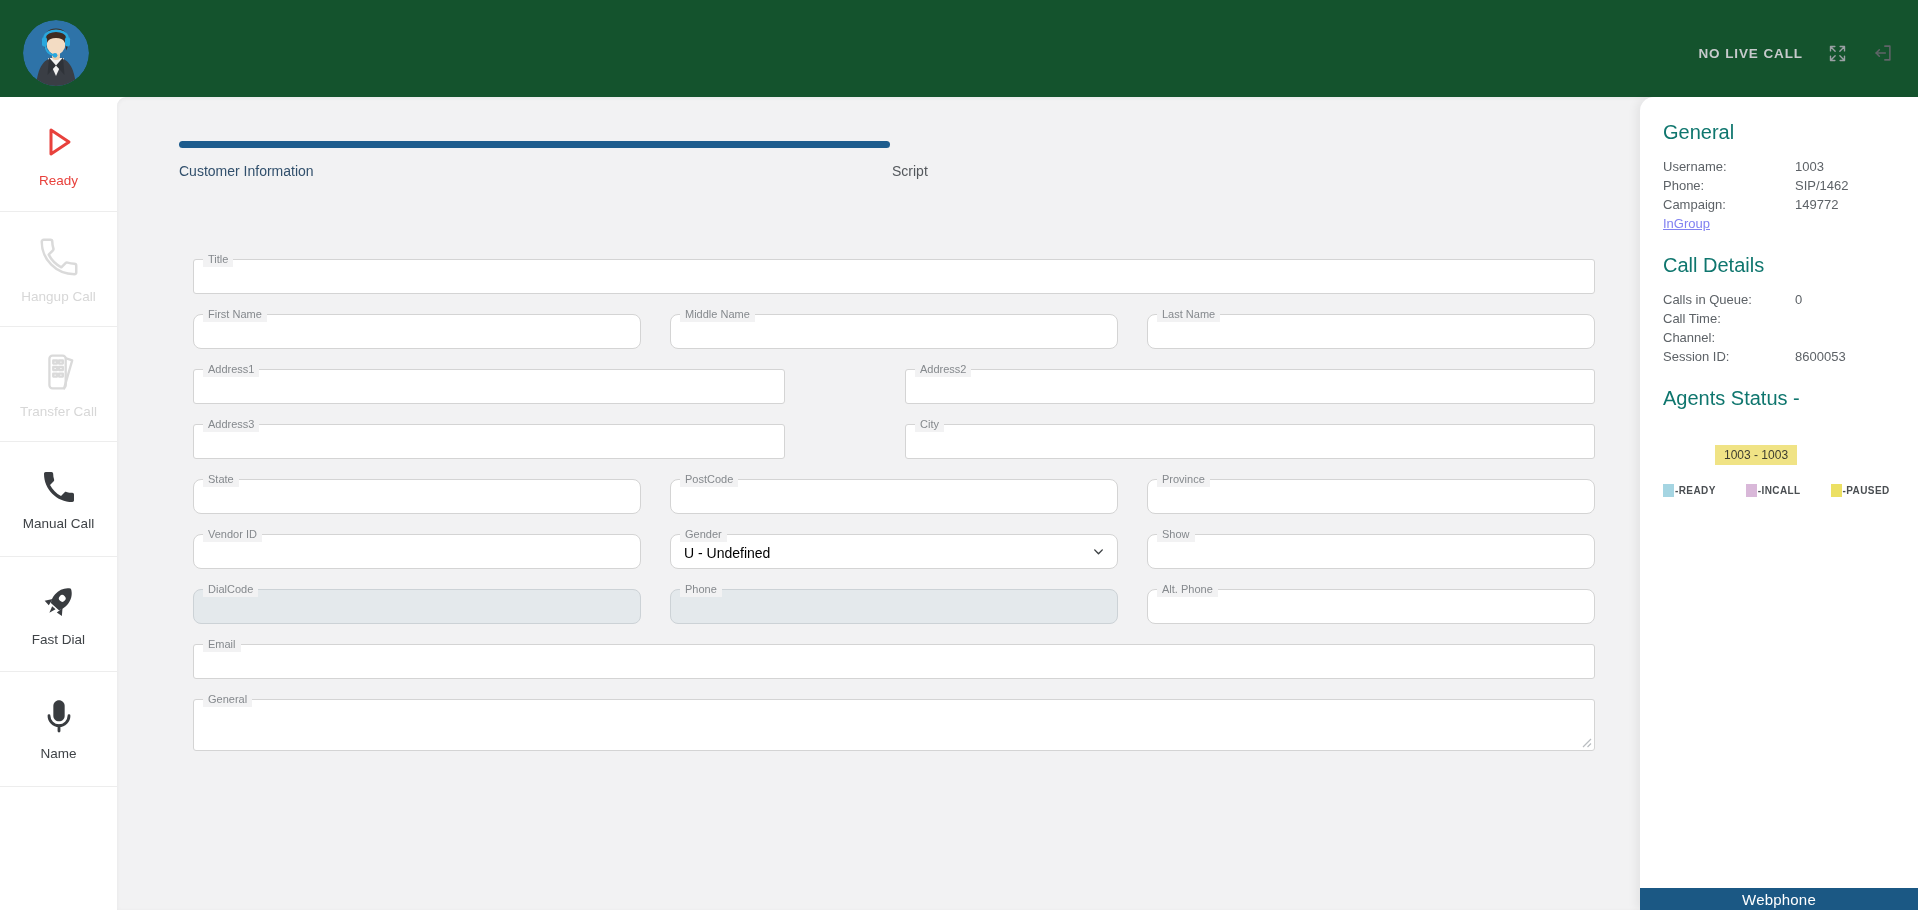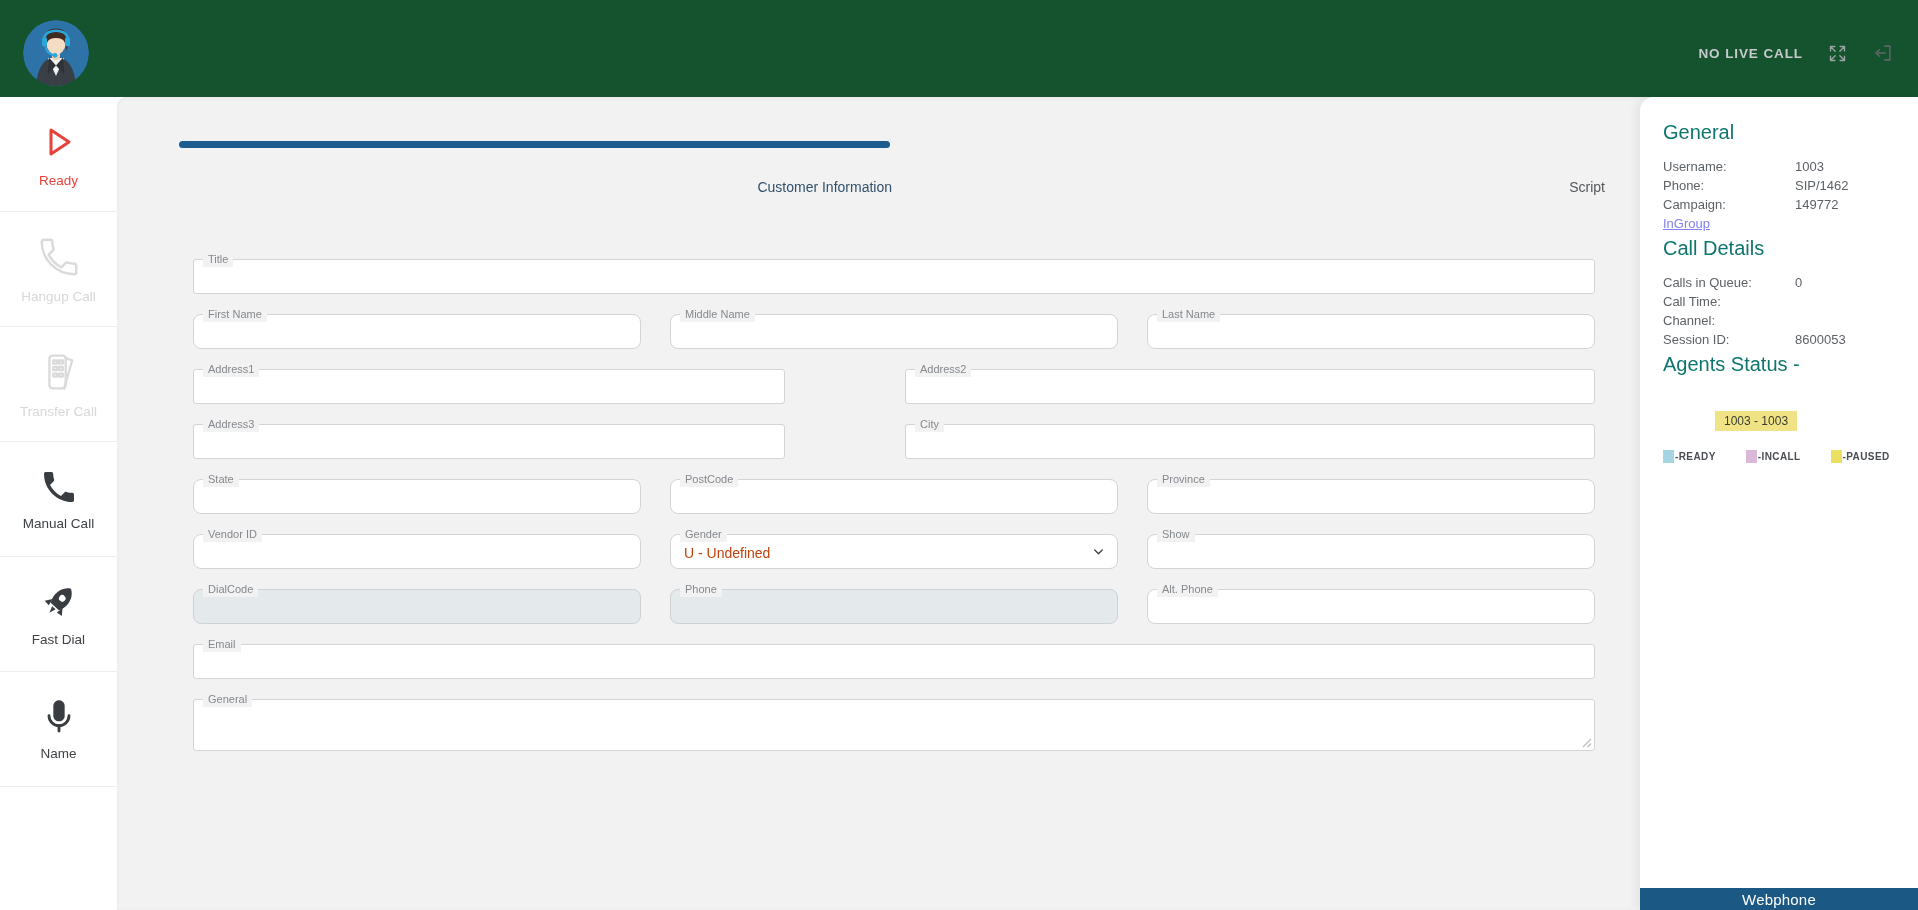--- a/index.html
+++ b/index.html
@@ -25,44 +25,44 @@
   .side-btn.disabled .side-label { color:#d7d7d7; }
 
   
   .workspace { position:absolute; left:117px; top:97px; right:0; bottom:0; background:#f2f2f3; border-top-left-radius:9px; box-shadow:0 1px 4px rgba(0,0,0,.05) inset; }
   .content { position:absolute; left:117px; top:97px; width:1523px; bottom:0; z-index:1; }
 
   
   .tabs { position:absolute; left:62px; top:44px; width:1426px; }
   .tab-indicator { position:absolute; left:0; top:0; width:711px; height:7px; border-radius:4px; background:#1d5c8d; }
   .tab-labels { display:flex; padding-top:16px; }
-  .tab { width:713px; text-align:right; font-size:14px; color:#54585c; cursor:pointer; padding:6px 0;margin-top:16px; }
+  .tab { width:713px; text-align:left; font-size:14px; color:#54585c; cursor:pointer; padding:6px 0; }
   .tab.active { color:#32506c; }
 
   
   .form { position:absolute; left:76px; top:162px; width:1402px; }
   .frow { display:flex; justify-content:space-between; margin-bottom:20px; }
   .field { position:relative; height:35px; background:#fff; border:1px solid #d4d4d4; border-radius:3px; }
   .field.disabled { background:#e4e9ec; border-color:#ccd2d6; }
   .w-full { width:1402px; }
   .w-3 { width:448px;border-radius:8px; }
   .w-2a { width:592px; }
   .w-2b { width:690px; }
   .h-comments { height:52px; }
   .flabel { position:absolute; top:-8px; left:9px; background:#f2f2f3; padding:0 5px; font-size:11px; color:#85898d; line-height:15px; white-space:nowrap; }
   .finput { position:absolute; left:0; top:0; width:100%; height:100%; border:none; outline:none; background:transparent; padding:6px 12px 0; font-size:14px; color:#333; font-family:"Liberation Sans",sans-serif; }
   textarea.finput { resize:none; padding-top:9px; }
   .grip { position:absolute; right:2px; bottom:2px; cursor:nwse-resize; }
   .select-box { position:absolute; left:0; top:0; width:100%; height:100%; display:flex; align-items:center; justify-content:space-between; padding:0 12px 0 13px; cursor:pointer; }
-  .sel-text { font-size:14px; color:#c2410c; padding-top:2px; }
+  .sel-text { font-size:14px; color:#000000; padding-top:2px; }
 
   
   .right-card { position:absolute; left:1640px; top:97px; right:0; bottom:0; background:#fff; border-top-left-radius:14px; box-shadow:-4px 0 10px rgba(0,0,0,.06); padding:24px 14px 0 23px; z-index:2; }
   .panel-h { font-size:20px; font-weight:400; color:#0f766e; margin:0 0 13px; }
-  .panel-h.mt { margin-top:4px; }
+  .panel-h.mt { margin-top:21px; }
   .info-row { display:flex; line-height:19px; font-size:13px; color:#5d6267; }
   .info-row .lbl { width:132px; flex:none; }
   .link { color:#8181f1; text-decoration:underline; font-size:13px; line-height:19px; cursor:pointer; }
   .badge { display:inline-block; margin:22px 0 0 52px; background:#f0e385; color:#3d3d30; font-size:12px; padding:3px 9px; }
   .legend { display:flex; gap:30px; margin-top:19px; align-items:center; }
   .legend-item { display:flex; align-items:center; font-size:10px; color:#4a4e52; letter-spacing:.4px; font-weight:bold; }
   .legend-sq { width:11px; height:13px; margin-right:1px; }
   .webphone { position:absolute; left:0; right:0; bottom:0; height:22px; background:#1b5884; color:#fff; display:flex; align-items:center; justify-content:center; font-size:15px; letter-spacing:.2px; cursor:pointer; }
 </style>
 </head>

